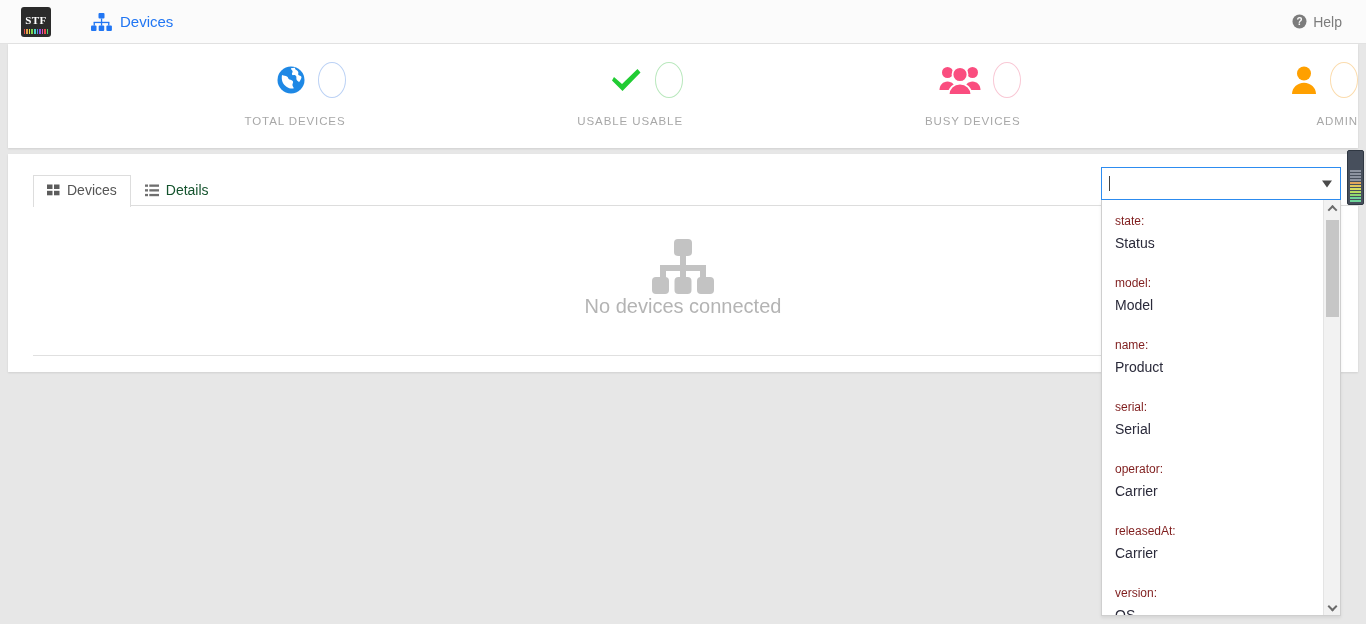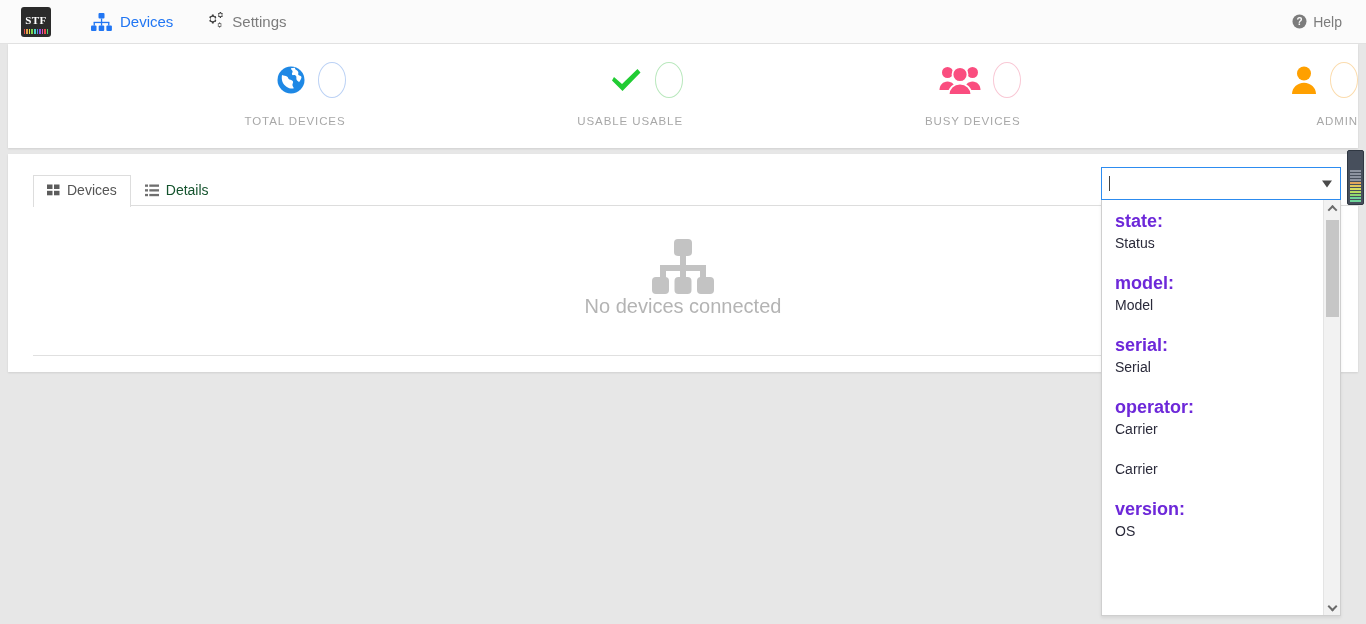--- a/index.html
+++ b/index.html
@@ -178,21 +178,21 @@
     box-shadow: 0 2px 3px rgba(0,0,0,.08);
     overflow: hidden;
   }
   #dropdown-list {
     position: absolute; left: 0; top: 0;
     width: 222px; height: 100%;
     padding: 10px 0 0 13px;
   }
   .dd-item { margin-bottom: 18px; cursor: pointer; }
   .dd-key {
-    font-size: 18px; color: #6d28d9; line-height: 22px; font-weight: bold;
+    font-size: 12px; color: #7f1d1d; line-height: 22px;
   }
   .dd-val {
     font-size: 14px; color: #2a2a3a; line-height: 22px;
   }
 
   #dd-scrollbar {
     position: absolute; right: 0; top: 0;
     width: 17px; height: 100%;
     background: #f2f2f2;
     border-left: 1px solid #e4e4e4;
@@ -264,35 +264,20 @@
         <rect x="9.9" y="5.5" width="1.3" height="4" fill="#2176f3"></rect>
         <rect x="2.6" y="8.8" width="15.8" height="1.3" fill="#2176f3"></rect>
         <rect x="2.6" y="9.6" width="1.3" height="3" fill="#2176f3"></rect>
         <rect x="9.9" y="9.6" width="1.3" height="3" fill="#2176f3"></rect>
         <rect x="17.1" y="9.6" width="1.3" height="3" fill="#2176f3"></rect>
       </svg>
     </span>
     <span class="nav-label">Devices</span>
   </div>
 
-  <div class="nav-item">
-    <span>
-      <svg width="23" height="20" viewBox="0 0 23 20">
-        <g fill="#3d3d3d">
-          <path d="M9.2 6.3l-.9-.5.6-1.7 1 .2c.3-.3.6-.6 1-.8l0-1.1h1.8l0 1.1c.4.2.7.4 1 .8l1-.2.6 1.7-.9.5c0 .2.1.5.1.7s0 .5-.1.7l.9.5-.6 1.7-1-.2c-.3.3-.6.6-1 .8l0 1.1h-1.8l0-1.1c-.4-.2-.7-.4-1-.8l-1 .2-.6-1.7.9-.5c0-.2-.1-.5-.1-.7s0-.5.1-.7z"></path>
-          <circle cx="11.8" cy="7" r="2.3" fill="#fbfbfb"></circle>
-          <path d="M17.6 2.4l-.6-.4.4-1.1.7.1c.2-.2.4-.4.7-.5l0-.7h1.2l0 .7c.3.1.5.3.7.5l.7-.1.4 1.1-.6.4c0 .2.1.3.1.5s0 .3-.1.5l.6.4-.4 1.1-.7-.1c-.2.2-.4.4-.7.5l0 .7h-1.2l0-.7c-.3-.1-.5-.3-.7-.5l-.7.1-.4-1.1.6-.4c0-.2-.1-.3-.1-.5s0-.3.1-.5z"></path>
-          <circle cx="19.4" cy="2.9" r="1.4" fill="#fbfbfb"></circle>
-          <path d="M17.1 12.6l-.5-.3.3-.9.6.1c.2-.2.4-.3.6-.4l0-.6h1l0 .6c.2.1.4.2.6.4l.6-.1.3.9-.5.3c0 .1.1.3.1.4s0 .3-.1.4l.5.3-.3.9-.6-.1c-.2.2-.4.3-.6.4l0 .6h-1l0-.6c-.2-.1-.4-.2-.6-.4l-.6.1-.3-.9.5-.3c0-.1-.1-.3-.1-.4s0-.3.1-.4z"></path>
-          <circle cx="18.6" cy="13" r="1.2" fill="#fbfbfb"></circle>
-        </g>
-      </svg>
-    </span>
-    <span class="nav-label">Settings</span>
-  </div>
 
   <div class="help-link">
     <span>
       <svg width="15" height="15" viewBox="0 0 15 15">
         <circle cx="7.5" cy="7.5" r="7" fill="#7c7c7c"></circle>
         <text x="7.5" y="11" font-size="10" font-family="Liberation Sans, sans-serif" font-weight="bold" fill="#fbfbfb" text-anchor="middle">?</text>
       </svg>
     </span>
     <span>Help</span>
   </div>
@@ -420,32 +405,37 @@
       <div class="dd-item">
         <div class="dd-key">state:</div>
         <div class="dd-val">Status</div>
       </div>
 
       <div class="dd-item">
         <div class="dd-key">model:</div>
         <div class="dd-val">Model</div>
       </div>
 
+      <div class="dd-item">
+        <div class="dd-key">name:</div>
+        <div class="dd-val">Product</div>
+      </div>
 
       <div class="dd-item">
         <div class="dd-key">serial:</div>
         <div class="dd-val">Serial</div>
       </div>
 
       <div class="dd-item">
         <div class="dd-key">operator:</div>
         <div class="dd-val">Carrier</div>
       </div>
 
       <div class="dd-item">
+        <div class="dd-key">releasedAt:</div>
         <div class="dd-val">Carrier</div>
       </div>
 
       <div class="dd-item">
         <div class="dd-key">version:</div>
         <div class="dd-val">OS</div>
       </div>
 
     </div>
 

